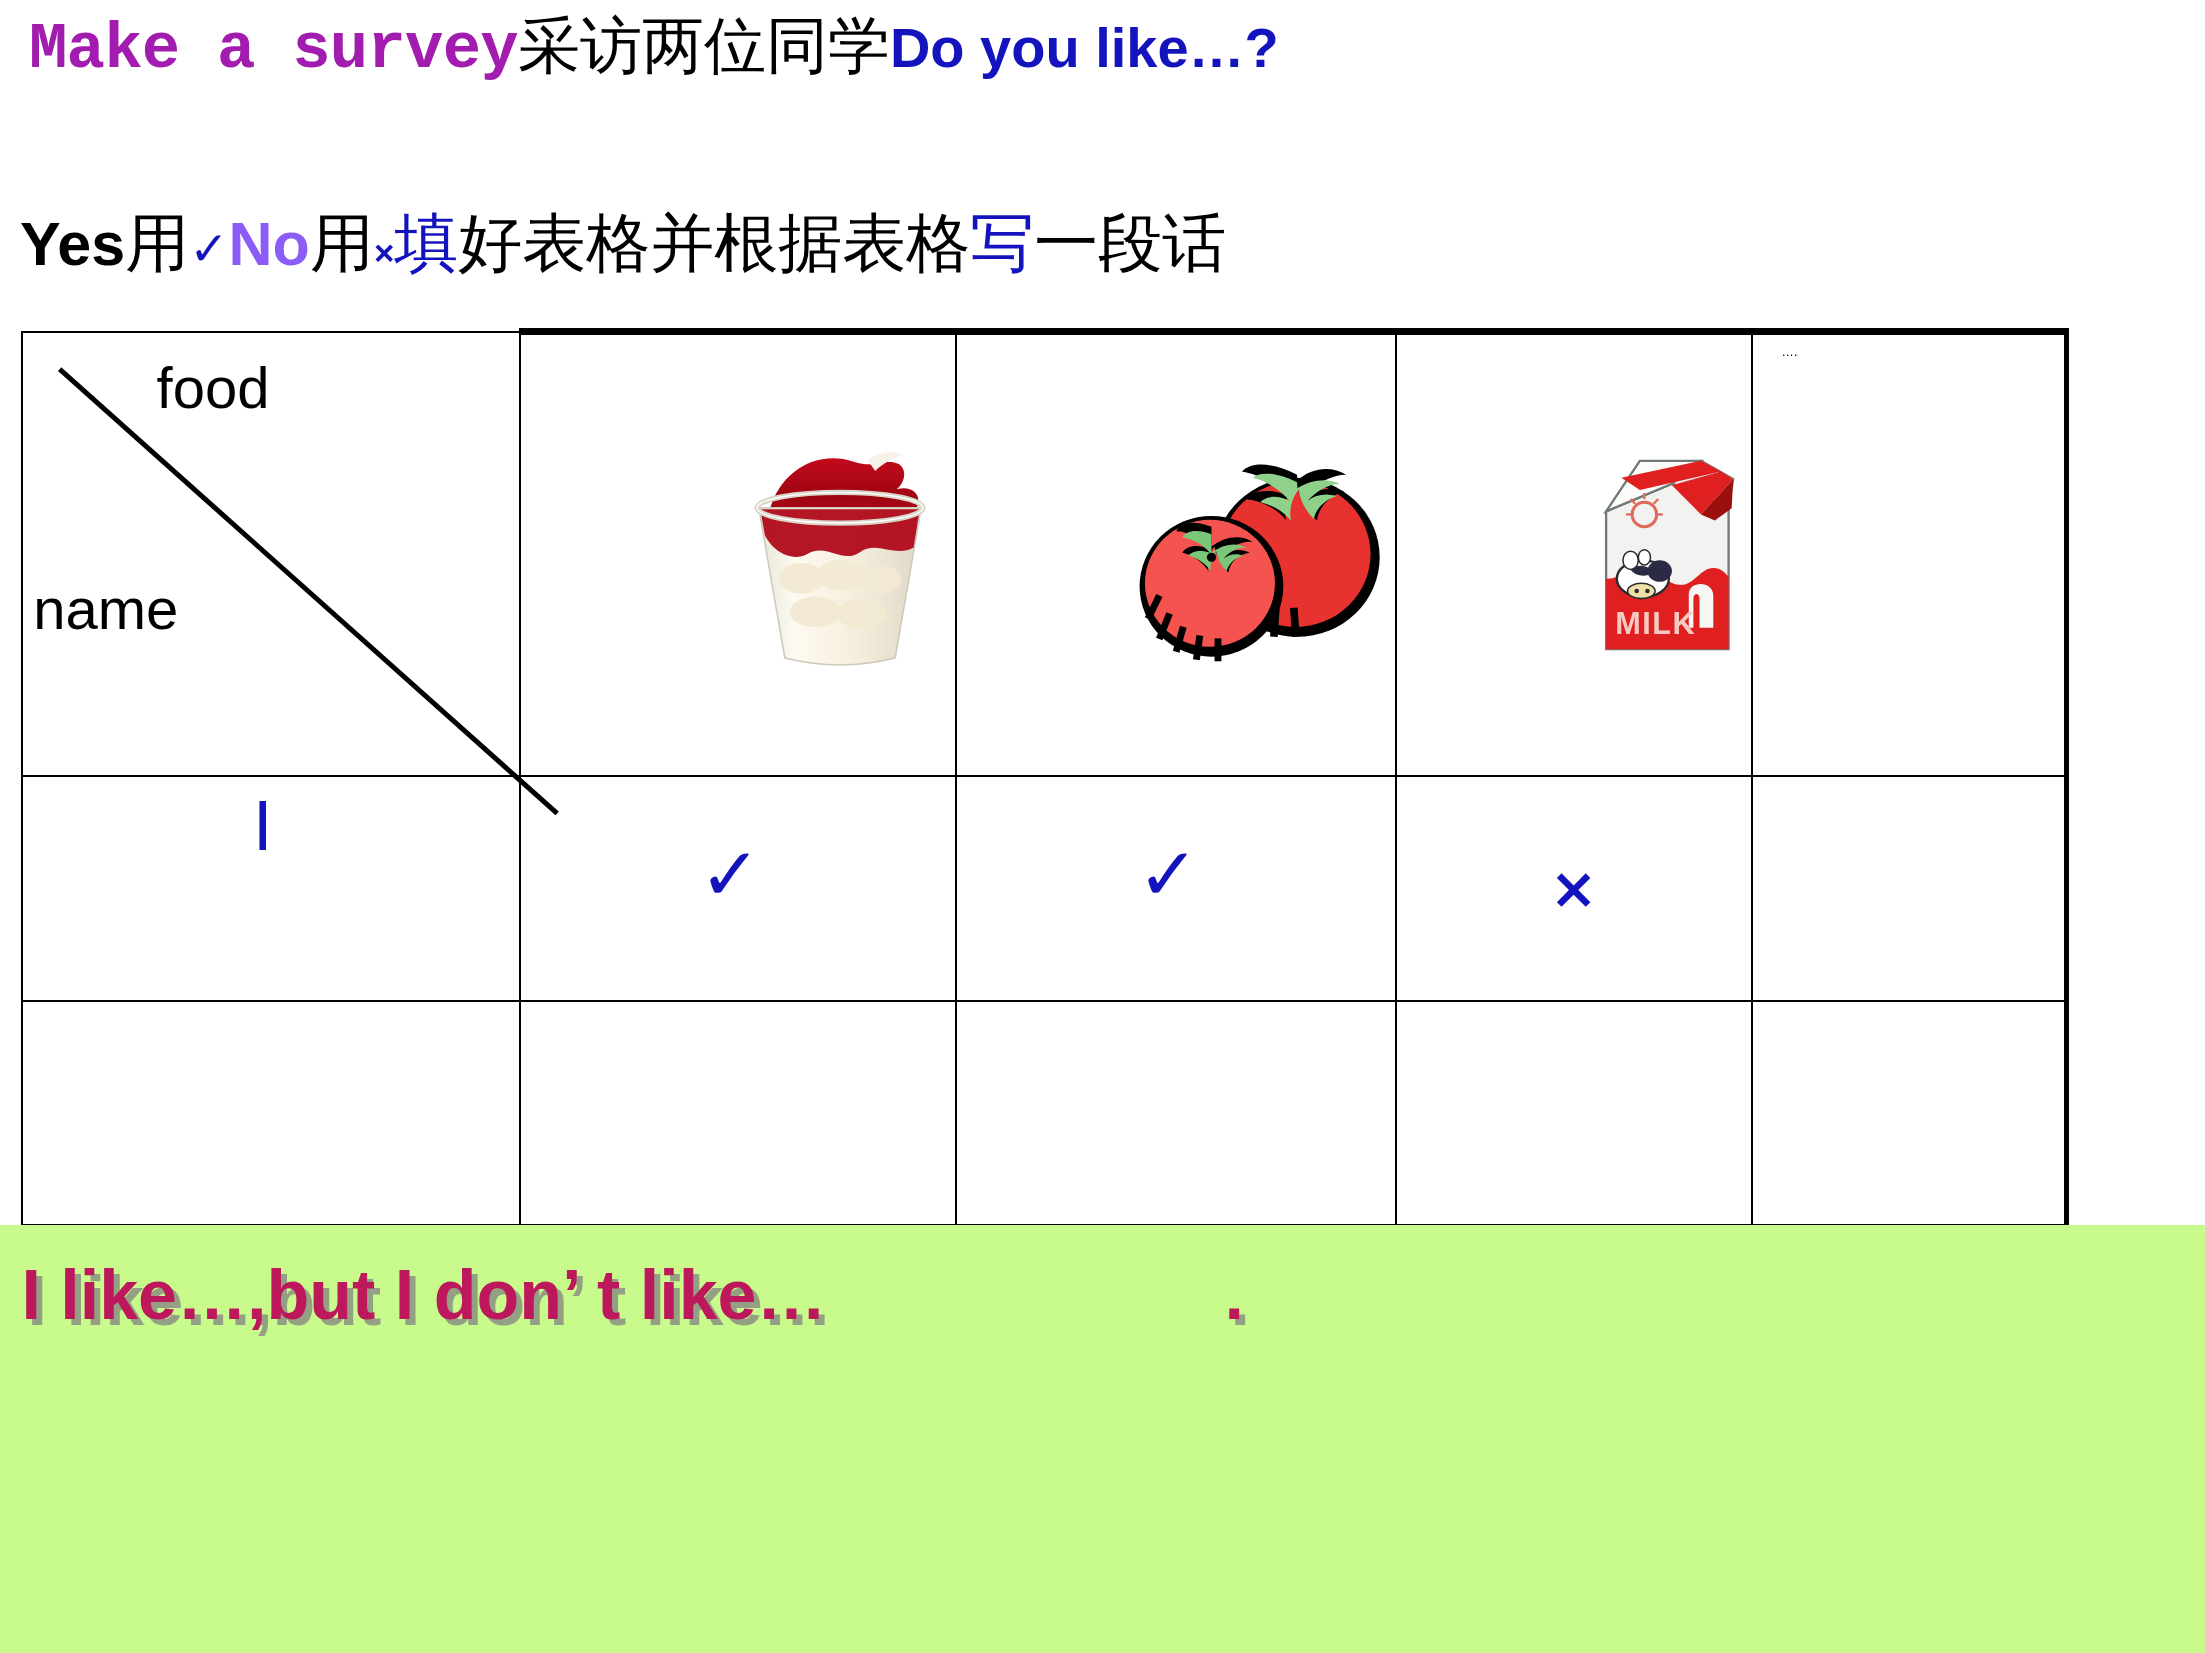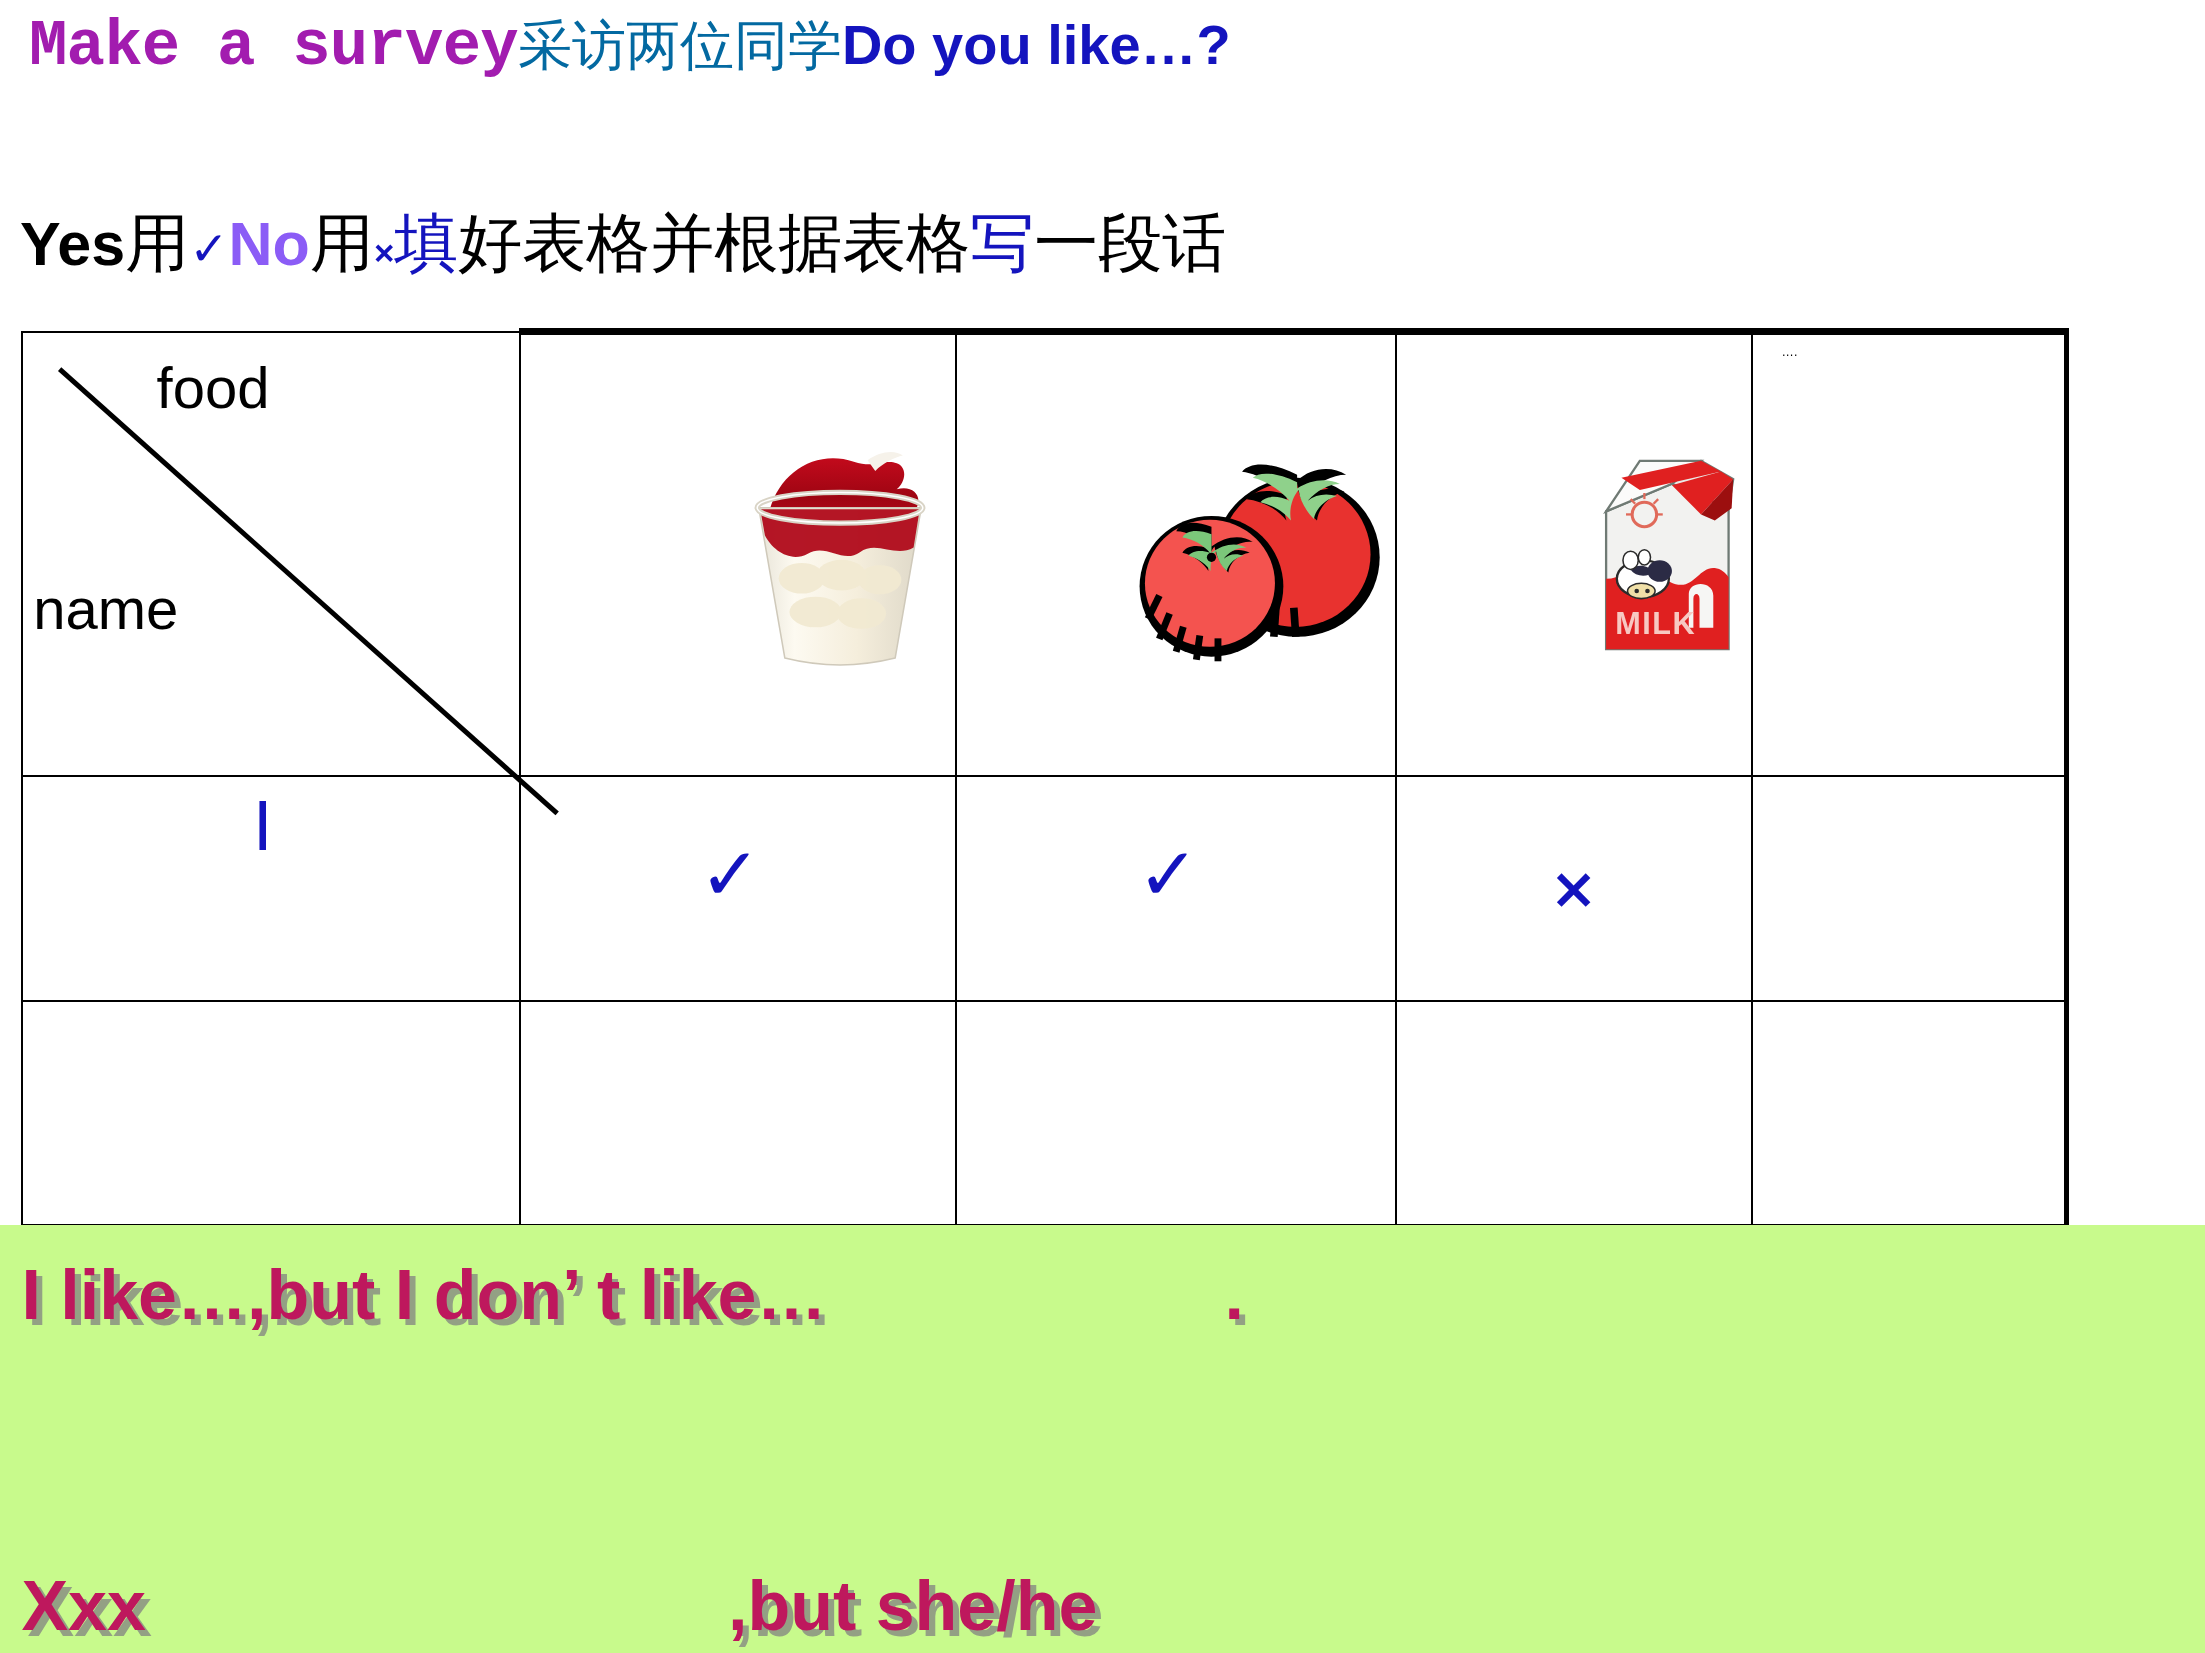--- a/index.html
+++ b/index.html
@@ -24,23 +24,23 @@
     line-height: 1.0;
   }
   #title-line .t-en {
     font-size: 64px;
     font-weight: bold;
     color: #a21caf;
     font-family: Liberation Mono, monospace;
     letter-spacing: -0.8px;
   }
   #title-line .t-cn {
-    font-size: 54px;
+    font-size: 62px;
     font-weight: normal;
-    color: #0369a1;
+    color: #000000;
     font-family: "DejaVu Sans", sans-serif;
   }
   #title-line .t-q {
     font-size: 56px;
     font-weight: bold;
     color: #1414BE;
     font-family: "Liberation Sans", sans-serif;
   }
 
   
@@ -414,17 +414,14 @@
         <td class="thick-right"><span></span></td>
       </tr>
     </tbody>
   </table>
 </div>
 
 <div id="green-panel">
   <div class="gline" id="gline1">
     <span>I  like…,but I don’ t like…</span><span class="gap-wide"></span><span>.</span>
   </div>
-  <div class="gline" id="gline3">
-    <span>Xxx</span><span class="gap-mid"></span><span>,but she/he</span>
-  </div>
 </div>
 
 
 </body></html>

